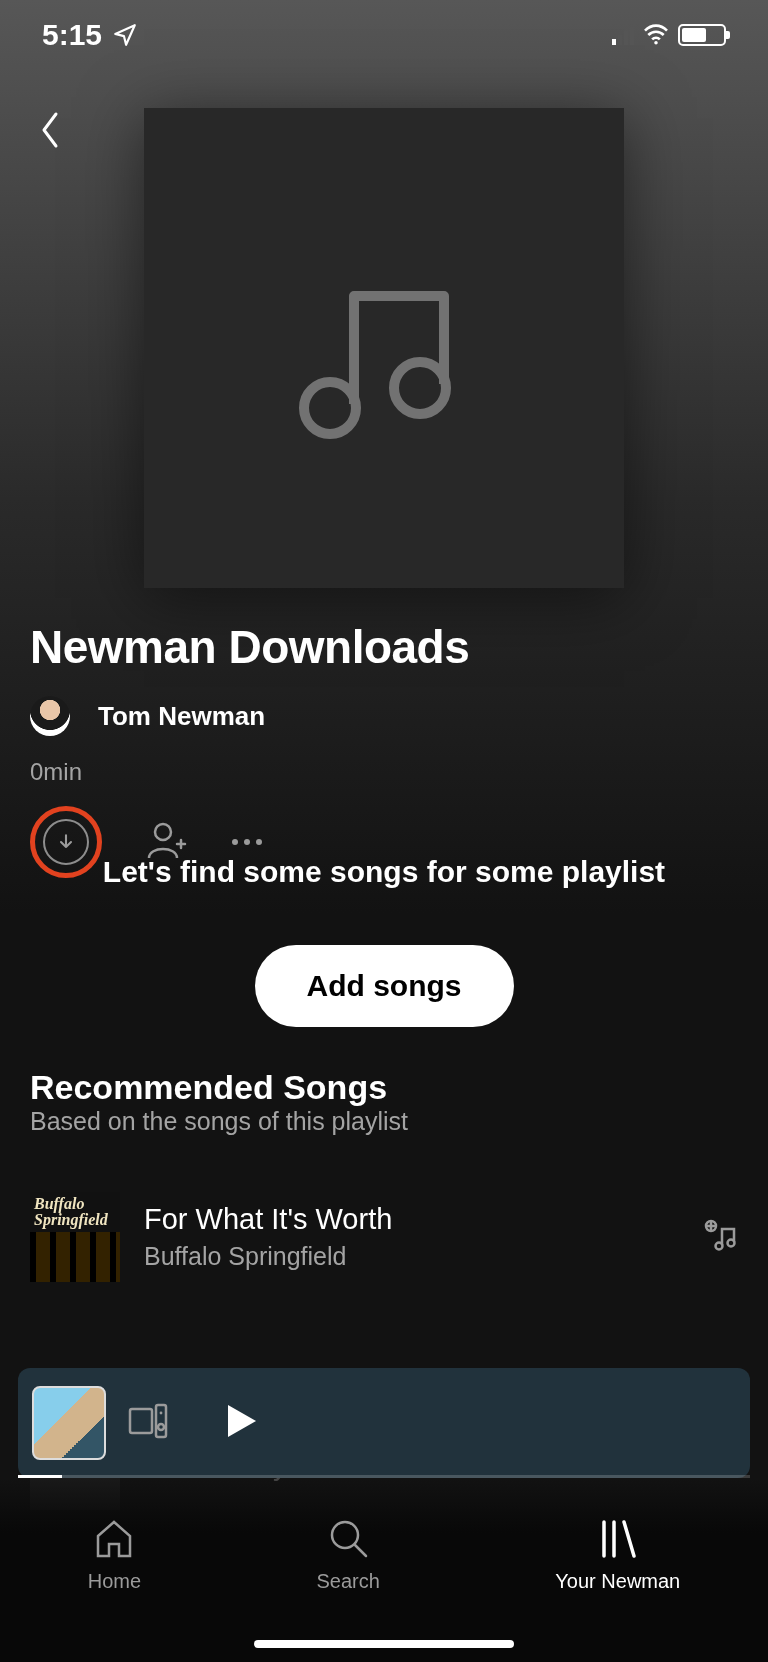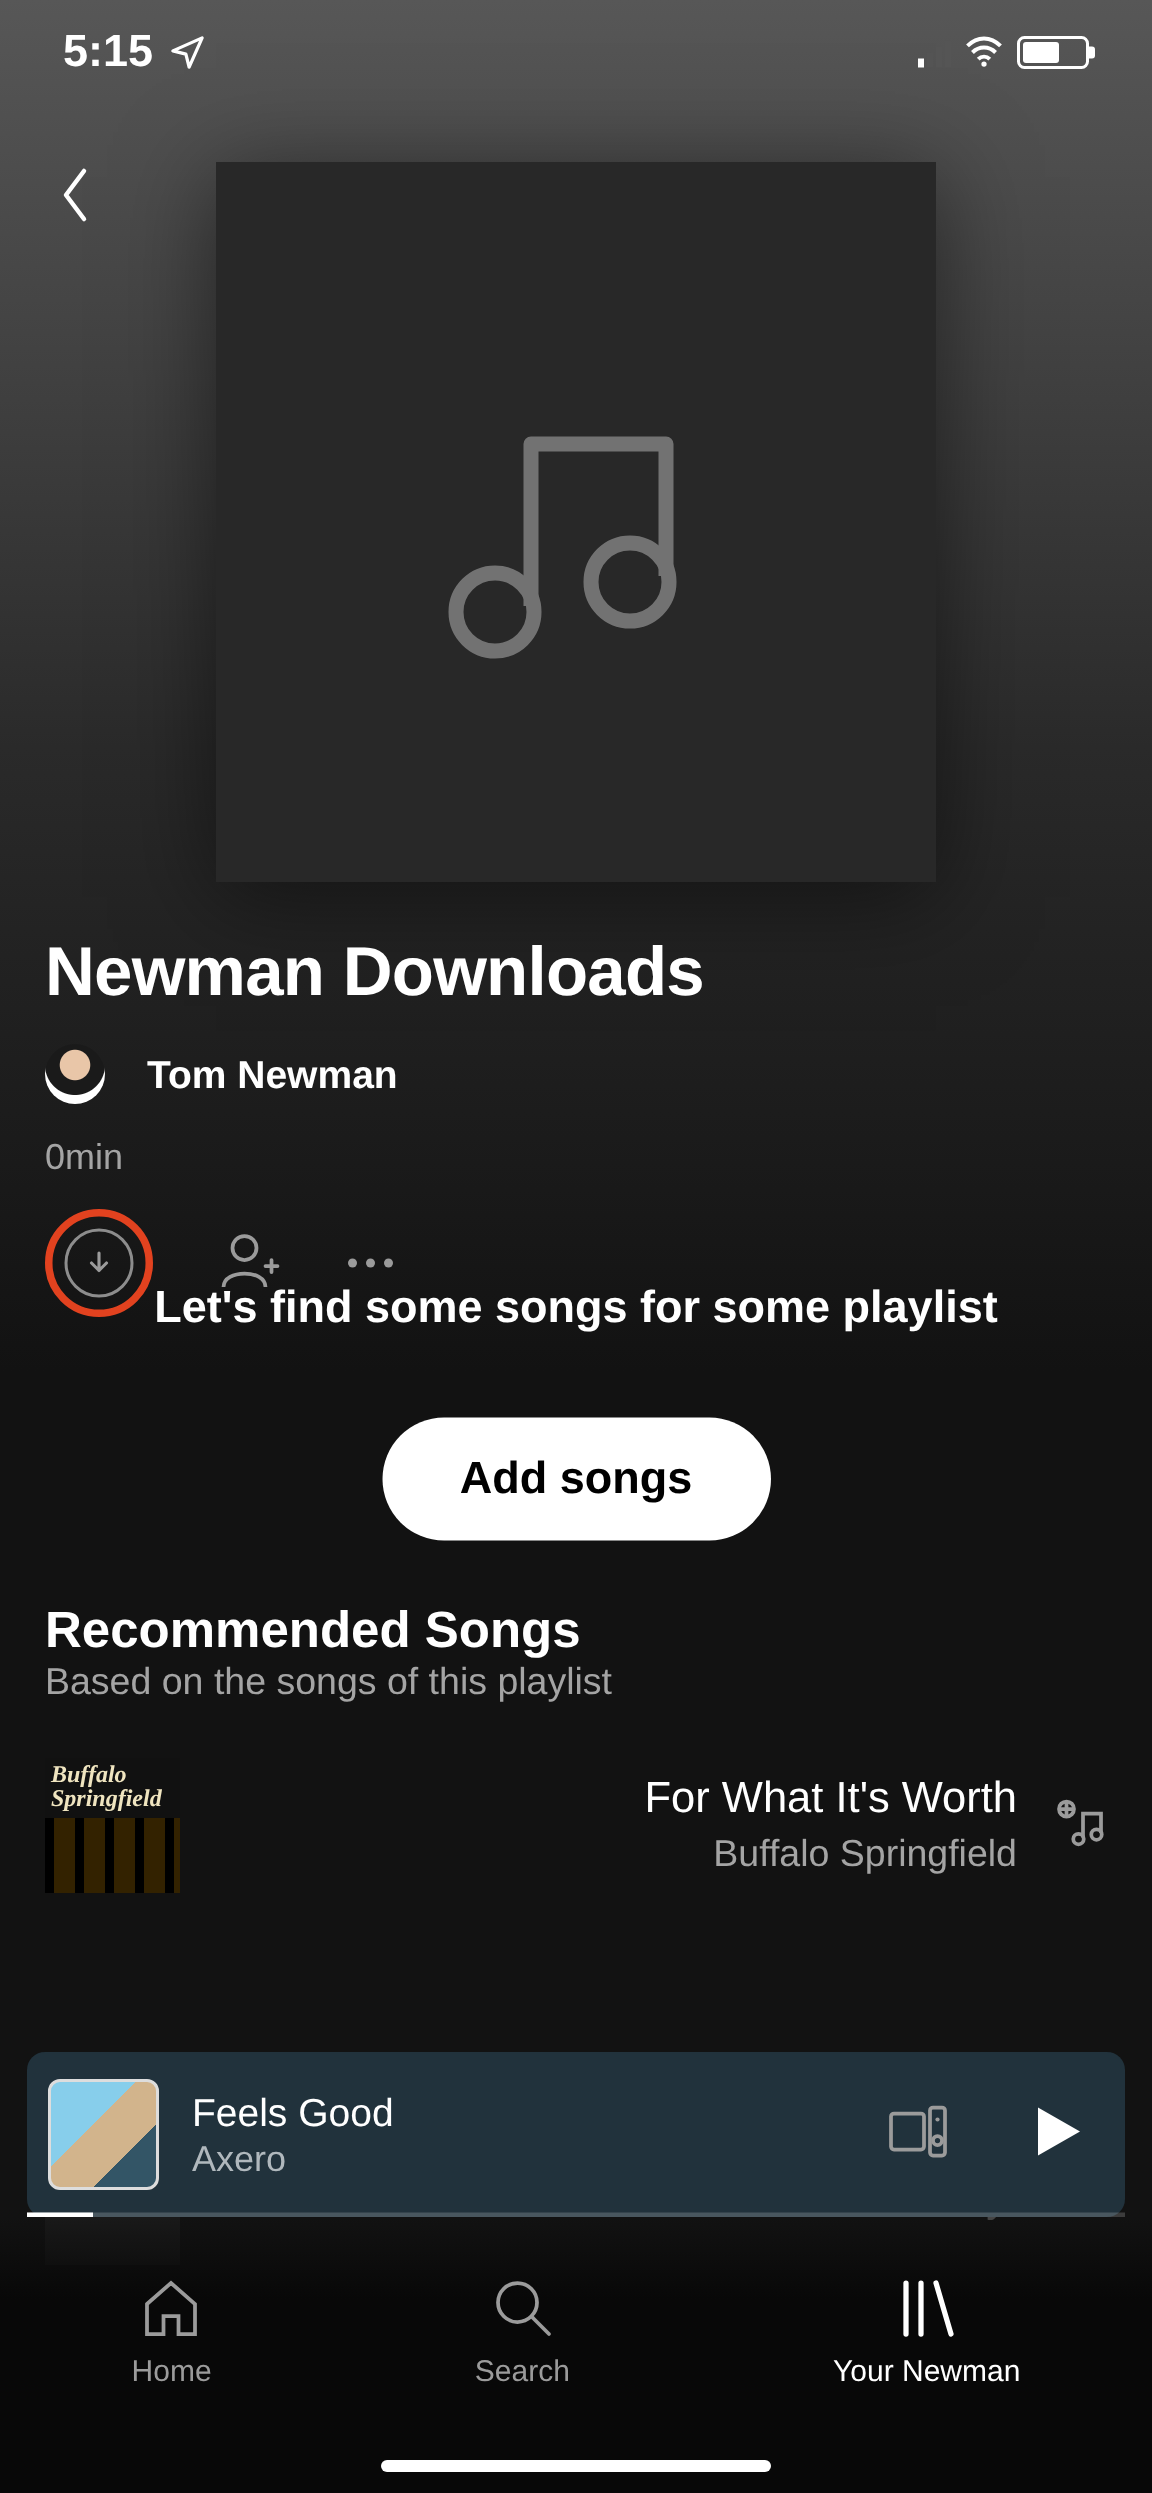--- a/index.html
+++ b/index.html
@@ -63,25 +63,25 @@
   
   .prompt-area { position:absolute; top:855px; left:0; right:0; text-align:center; }
   .prompt-text { font-size:30px; font-weight:700; }
   .add-btn { display:inline-flex; align-items:center; justify-content:center; margin-top:56px; background:#fff; color:#000; font-size:30px; font-weight:700; padding:24px 52px; border-radius:999px; }
 
   
   .rec { position:absolute; top:1068px; left:30px; right:30px; }
   .rec h2 { font-size:34px; font-weight:700; }
   .rec-sub { font-size:25px; color:#a4a4a4; margin-top:0; }
 
-  .song-row { display:flex; align-items:center; gap:24px; margin-top:36px; }
+  .song-row { display:flex; align-items:center; gap:24px; margin-top:56px; }
   .song-art { width:90px; height:90px; background:#111; position:relative; overflow:hidden; font-size:16px; font-weight:900; font-style:italic; color:#f0e5c0; line-height:1; padding:4px; }
   .song-art .bsfx{ font-family: Georgia, serif; }
   .film{position:absolute;bottom:0;left:0;right:0;height:50px;background:repeating-linear-gradient(90deg,#000 0 6px,#320 6px 20px);}
-  .song-info{flex:1;text-align:right;}
+  .song-info{flex:1;}
   .song-title{font-size:29px;font-weight:500;}
   .song-artist{font-size:25px;color:#a4a4a4;margin-top:6px;}
   .add-plus svg{width:36px;height:36px;}
 
   
   .faint-row{ position:absolute; top:1420px; left:30px; right:30px; opacity:.22; display:flex; align-items:center; gap:24px; }
   .faint-row .song-art{background:#333;}
 
   
   .nowplaying {
@@ -223,24 +223,20 @@
 
 <div class="faint-row">
   <div class="song-art"></div>
   <div class="song-info">
     <div class="song-title">Personality Crisi</div>
   </div>
 </div>
 
 <div class="nowplaying">
   <div class="np-art"></div>
-  <div class="np-info">
-    <div class="np-title">Feels Good</div>
-    <div class="np-artist">Axero</div>
-  </div>
   <div class="np-devices">
     <svg viewBox="0 0 40 36">
       <rect x="2" y="6" width="22" height="24" rx="2" class="stroke-g"></rect>
       <rect x="28" y="2" width="10" height="32" rx="2" class="stroke-g"></rect>
       <circle cx="33" cy="10" r="1.4" fill="#9b9b9b"></circle>
         <circle cx="33" cy="24" r="3" class="stroke-g"></circle>
     </svg>
   </div>
   <div class="np-play">
     <svg viewBox="0 0 40 40">

